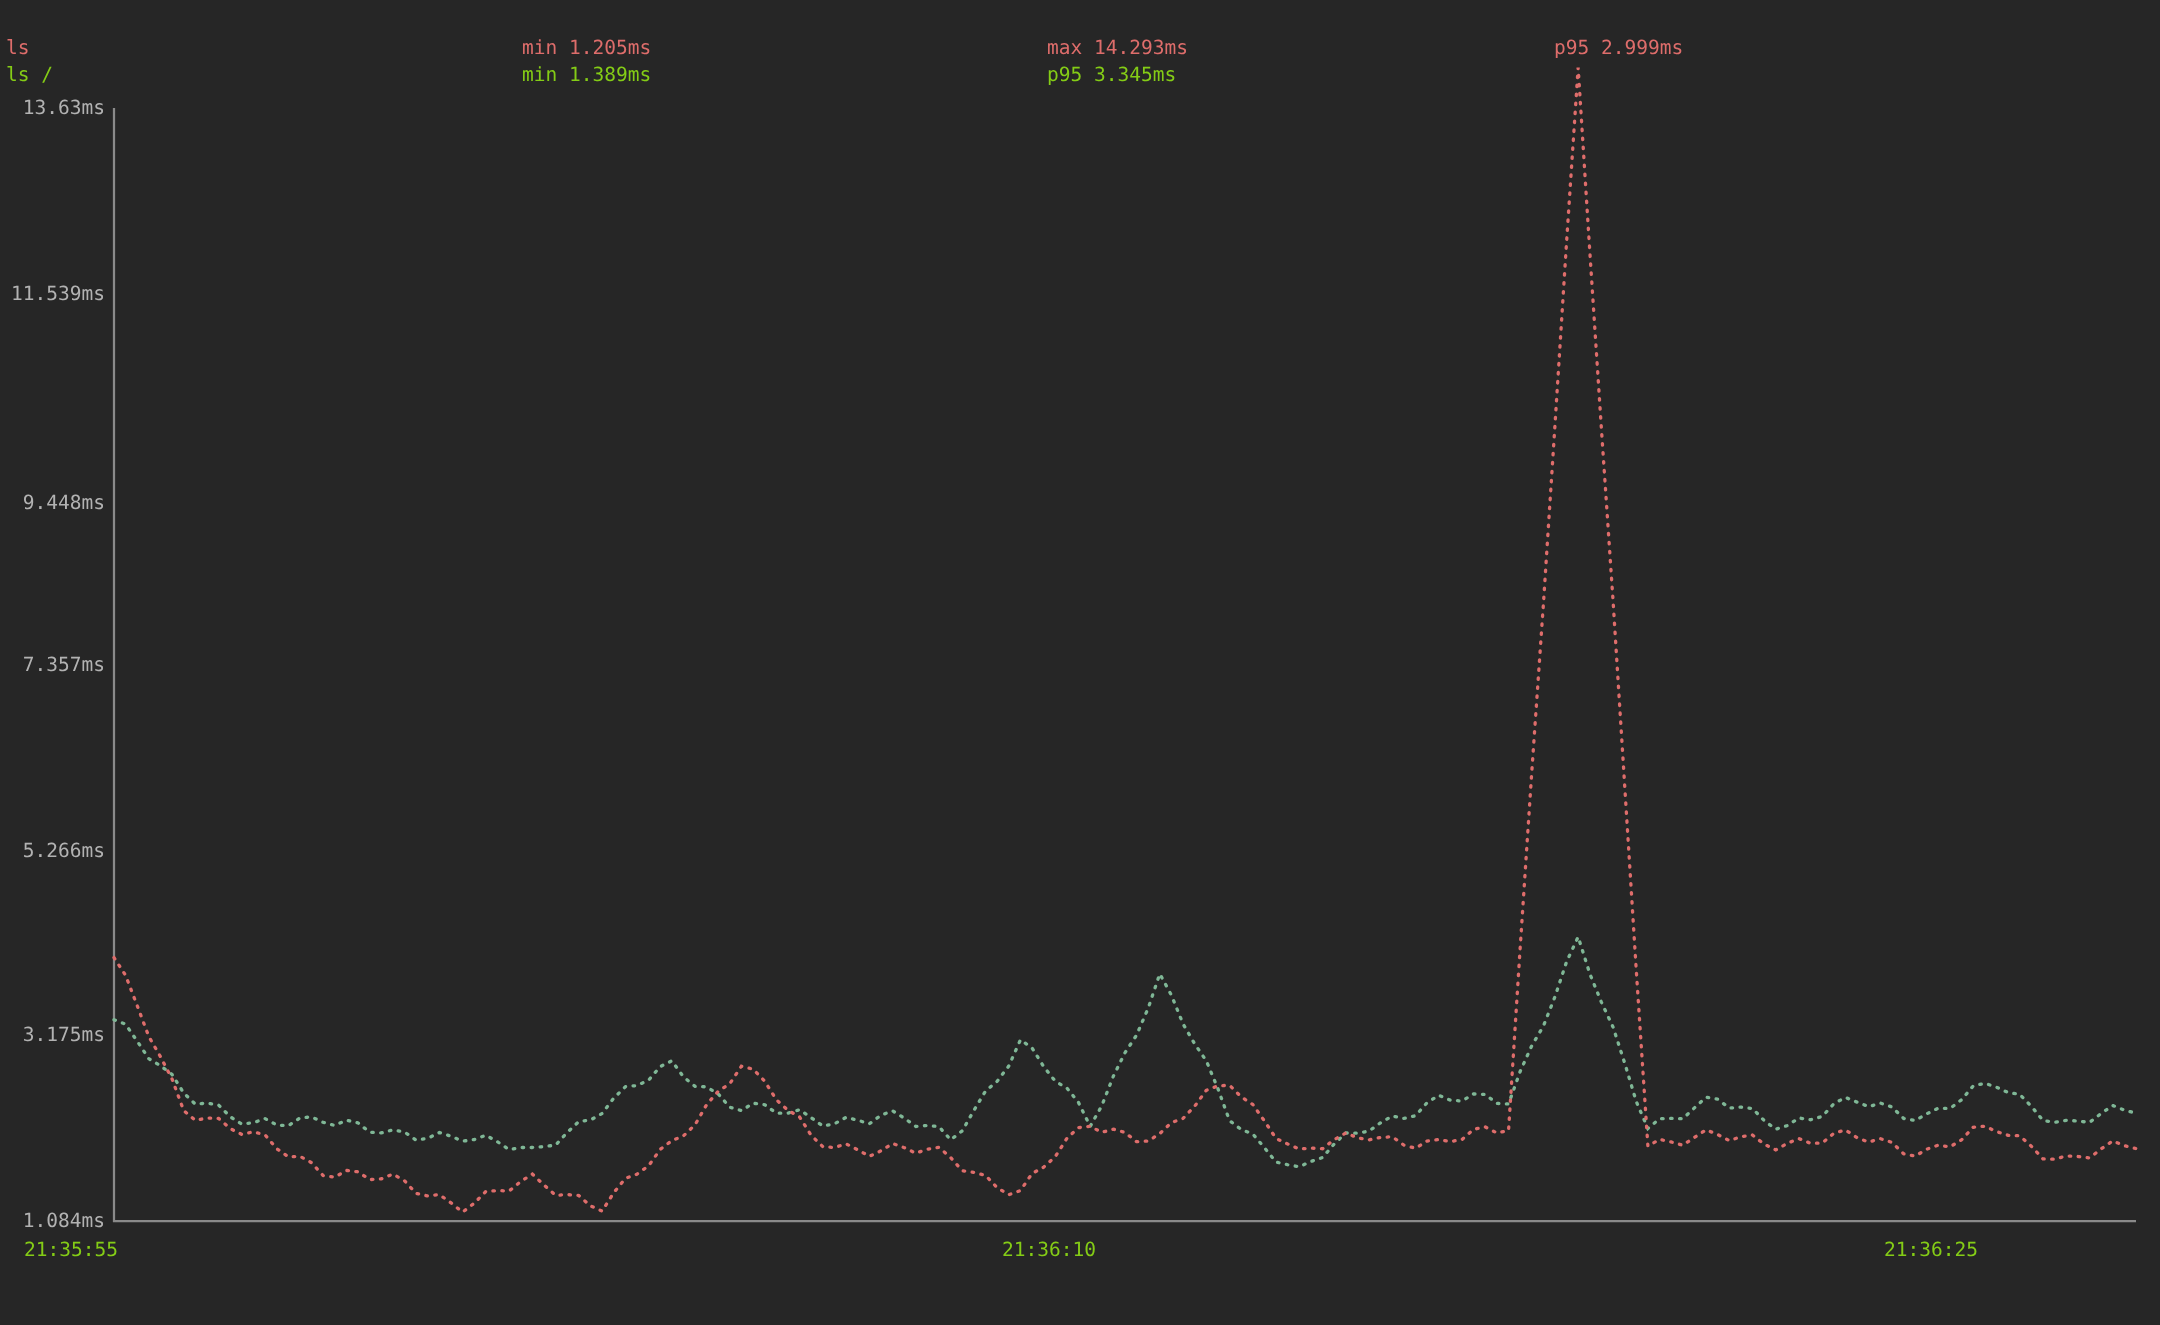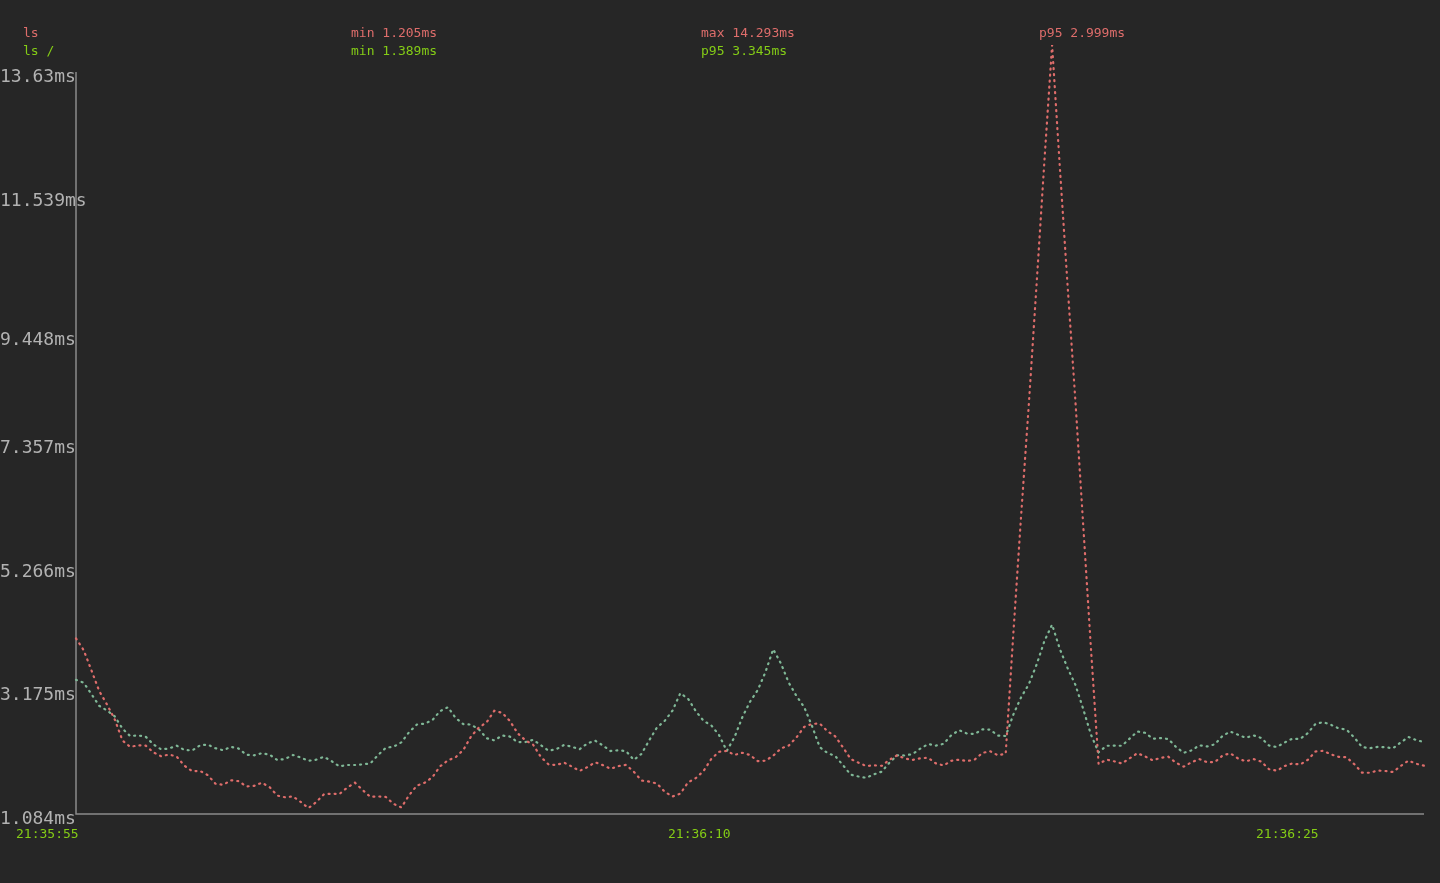--- a/index.html
+++ b/index.html
@@ -15,42 +15,42 @@
   }
   .legend {
     position: absolute;
     top: 24px;
     left: 0;
     width: 100%;
     line-height: 18px;
   }
   .legend-row {
     display: flex;
-    padding-left: 23px;
+    padding-left: 4px;
   }
   .legend-name { width: 328px; }
-  .legend-min  { width: 350px; }
+  .legend-min  { width: 350px; margin-left: 16px; }
   .legend-max  { width: 338px; }
   .legend-p95  { flex: 1; }
   .s-red   { color: #de6d6b; }
   .s-green { color: #84cc16; }
   .chart-area {
     position: absolute;
     left: 76px;
     top: 72px;
     width: 1348px;
     height: 742px;
   }
   .y-axis-label {
     position: absolute;
     left: 0;
     width: 70px;
     text-align: right;
     color: #b2b2b2;
-    font-size: 18px;
+    font-size: 13px;
     transform: translateY(-7px);
   }
   .x-axis-label {
     position: absolute;
     top: 826px;
     color: #84cc16;
     font-size: 13px;
   }
   svg.plot {
     position: absolute;

